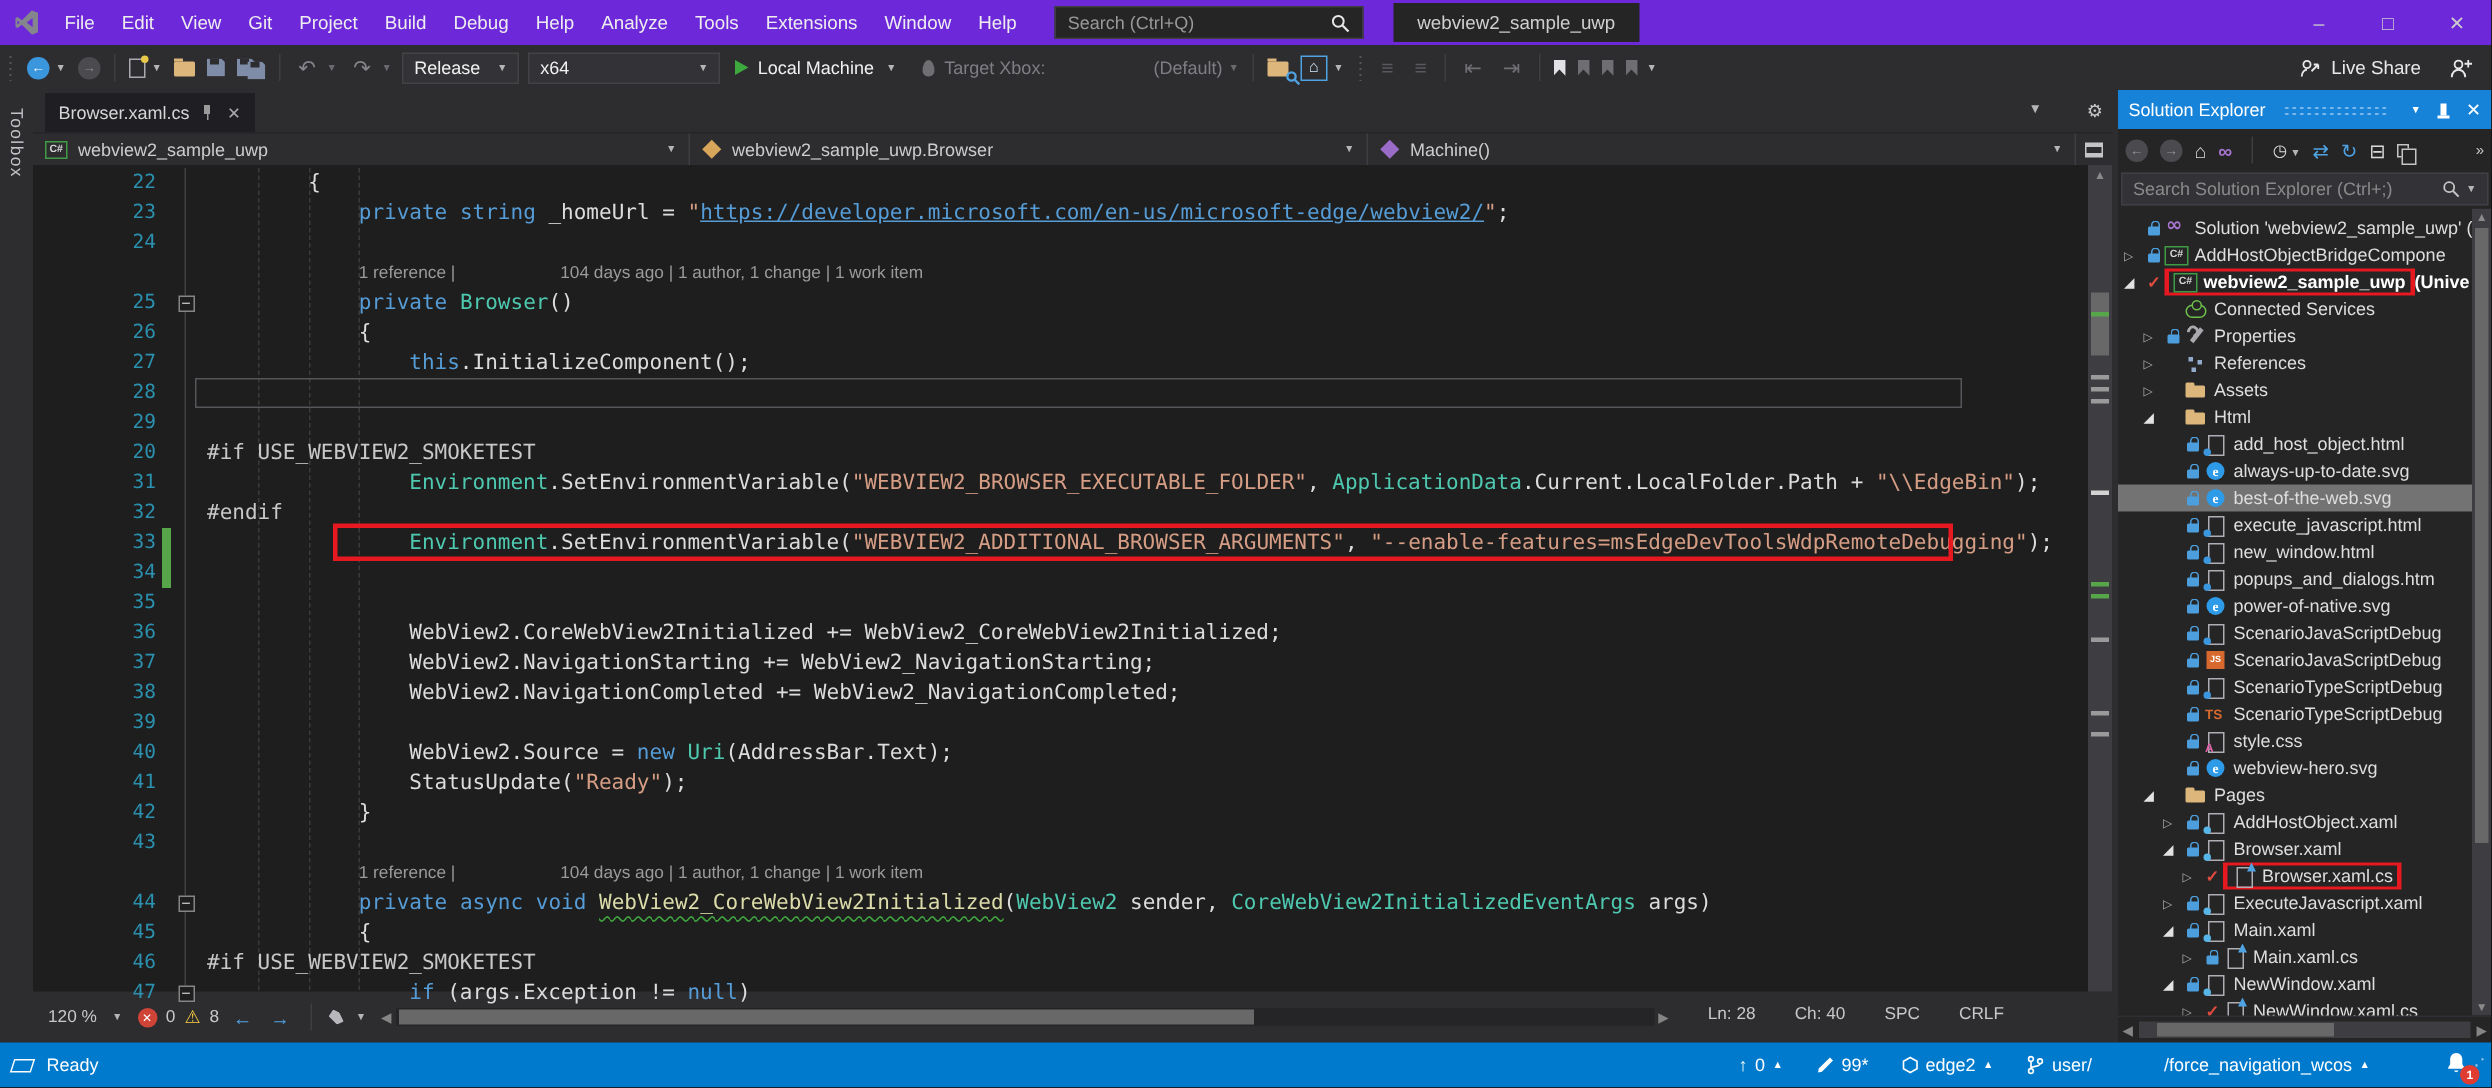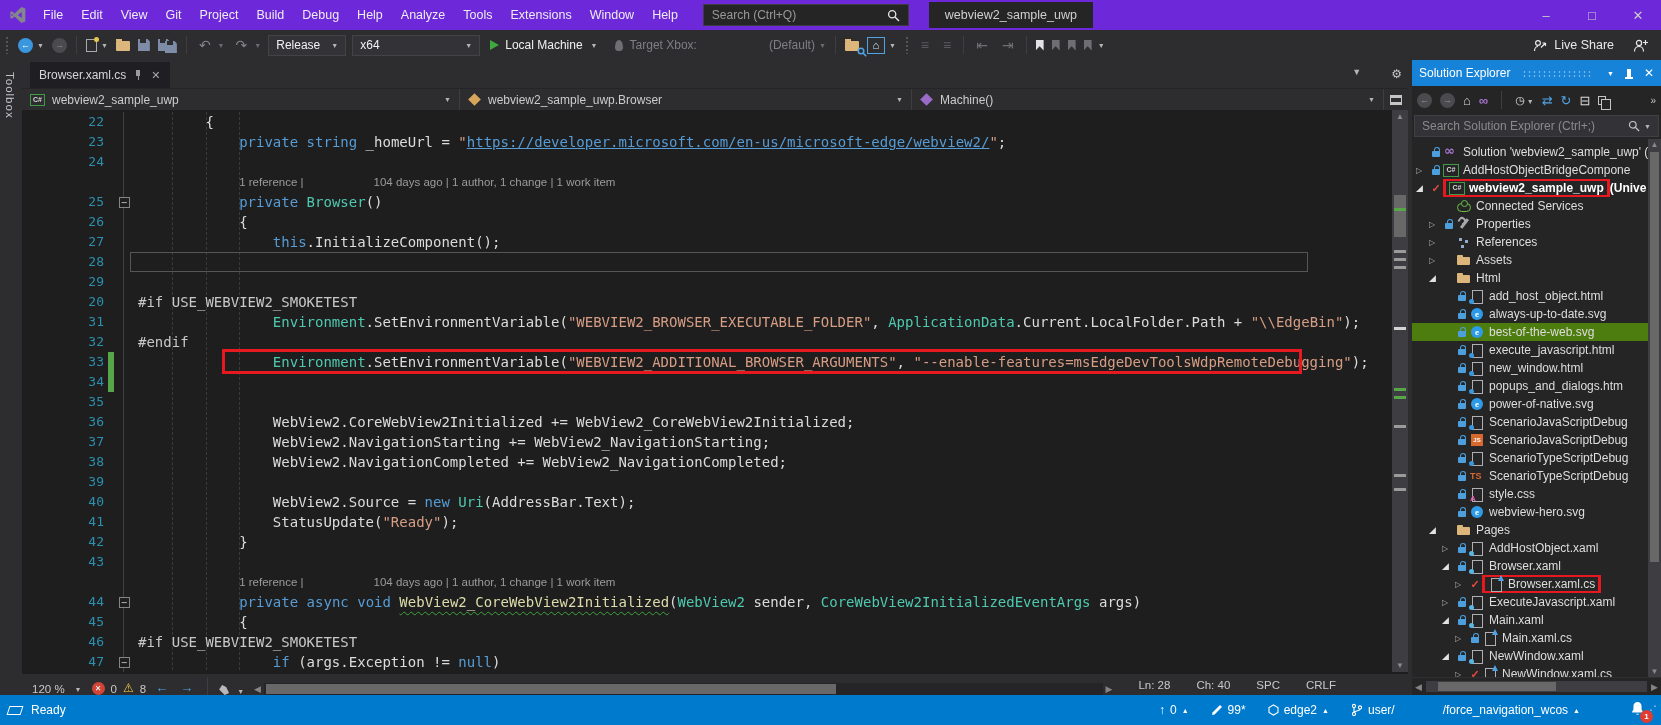--- a/index.html
+++ b/index.html
@@ -93,21 +93,21 @@
   .box-cur{position:absolute;left:108px;width:1178px;top:0;height:20px;border:1px solid #55555A;z-index:0}
   .box-red{position:absolute;left:200px;width:1080px;top:-3px;height:25px;border:3px solid #E5191F;z-index:3;pointer-events:none}
 
   
   .vscroll{position:absolute;right:0;top:0;bottom:0;width:16px;background:#3E3E42}
   .varrow{position:absolute;left:0;width:16px;text-align:center;color:#8A8A8A;font-size:8px}
   .vthumb{position:absolute;left:2px;width:12px;top:85px;height:42px;background:#686868}
   .vmark{position:absolute;left:2px;width:12px;height:3px}
 
   
-  .bottombar{position:absolute;bottom:0;left:0;right:0;height:21px;background:#2D2D30;display:flex;align-items:flex-end;font-size:11.5px;color:#C8C8C8;gap:6px;padding-left:6px}
+  .bottombar{position:absolute;bottom:0;left:0;right:0;height:34px;background:#2D2D30;display:flex;align-items:center;font-size:11.5px;color:#C8C8C8;gap:6px;padding-left:6px}
   .erricon{width:13px;height:13px;border-radius:50%;background:#D04437;color:#FFF;font-size:8px;display:flex;align-items:center;justify-content:center}
   .warnicon{color:#FBD044;font-size:12px}
   .bluearrow{color:#4FA3E3;font-size:13px;padding:0 3px}
   .broom{width:10px;height:10px;background:#B8B8BC;clip-path:polygon(30% 0,70% 20%,100% 80%,55% 100%,0 45%)}
   .hscroll{flex:1;display:flex;align-items:center;gap:3px;margin:0 4px}
   .harrow{color:#858585;font-size:9px}
   .htrack{flex:1;height:12px;background:#252528;position:relative}
   .hthumb{position:absolute;left:2px;top:1px;height:10px;width:68%;background:#686868}
   .ebr{display:flex;gap:26px;margin:0 72px 4px 16px}
 
@@ -121,21 +121,21 @@
   .senav{width:15px;height:15px;border-radius:50%;background:#4A4A4F;color:#96969B;font-size:9px;display:flex;align-items:center;justify-content:center}
   .seic{font-size:13px;color:#D8D8D8}
   .seic.blue{color:#4FA3E3}.seic.purple{color:#A875D0;font-weight:bold}
   .ic-copy{position:relative;width:8px;height:9px;border:1px solid #C5C5C5;margin-right:3px}
   .ic-copy::after{content:"";position:absolute;left:2px;top:2px;width:8px;height:9px;border:1px solid #C5C5C5;background:#252526}
   .seovf{margin-left:auto;color:#C5C5C5;font-size:10px}
   .sesearch{height:22px;margin:1px 2px 2px 2px;background:#333337;border:1px solid #3F3F46;display:flex;align-items:center;padding:0 7px;color:#8A8A8A}
   .sesearch .ph{flex:1}
   .setree{flex:1;overflow:hidden;position:relative;color:#DEDEDE;padding-top:4px}
   .trow{height:18px;display:flex;align-items:center;white-space:nowrap;overflow:hidden;padding-right:16px}
-  .trow.sel{background:#4d7c0f}
+  .trow.sel{background:#737373}
   .texp{width:13px;flex:none;color:#ABABAB;font-size:8px}
   .texp.open{color:#E2E2E2;font-size:9px}
   .tbadge{width:14px;flex:none;display:flex;justify-content:center;align-items:center}
   .ck{color:#E04A3F;font-weight:bold;font-size:11px}
   .lk{position:relative;width:8px;height:6px;background:#4C9FDC;border-radius:1px;margin-top:3px}
   .lk::before{content:"";position:absolute;left:1.5px;top:-4px;width:4px;height:4px;border:1px solid #4C9FDC;border-bottom:none;border-radius:3px 3px 0 0}
   .tcore{display:inline-flex;align-items:center}
   .redwrap{border:3px solid #E5191F;padding:0 3px;margin:-3px 0}
   .tlabel.b{font-weight:bold;color:#FFF}
   .ticon{position:relative;width:16px;height:14px;flex:none;margin-right:4px}

